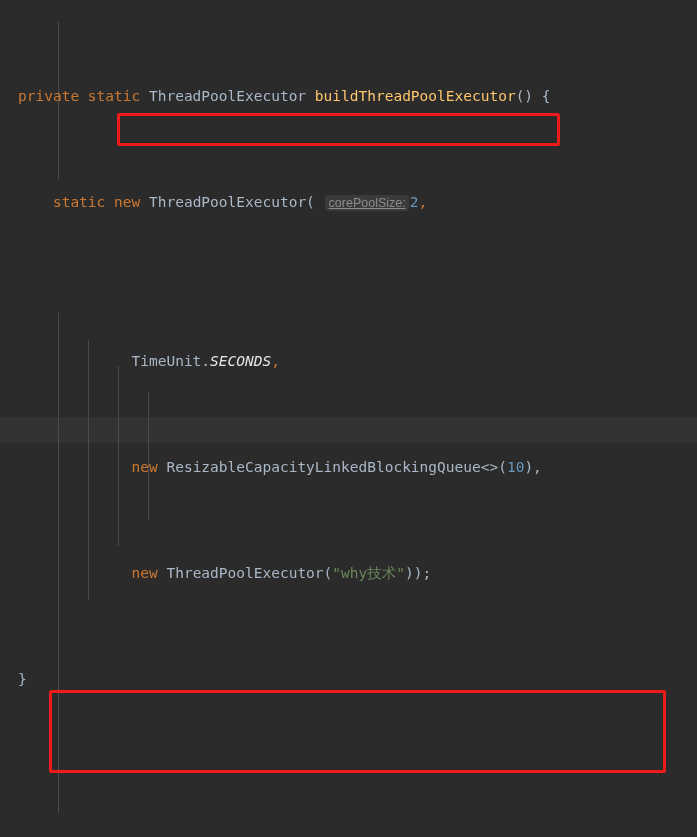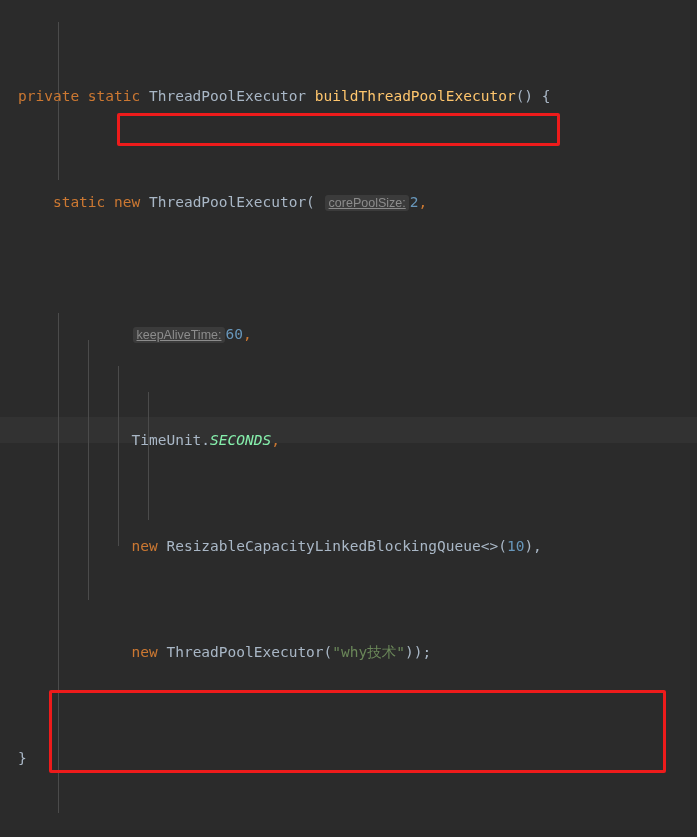--- a/index.html
+++ b/index.html
@@ -32,21 +32,21 @@
     padding-left: 18px;
     white-space: pre;
     position: relative;
   }
   
   .kw   { color: #cc7832; }           
   .pln  { color: #a9b7c6; }           
   .mth  { color: #ffc66d; }           
   .num  { color: #6897bb; }           
   .str  { color: #6a8759; } 
-  .sfld { color: #86efac; font-style: italic; }  
+  .sfld { color: #e5e5e5; font-style: italic; }  
   .semi { color: #cc7832; }
   
   .hint {
     font-family: "Liberation Sans", "DejaVu Sans", sans-serif;
     font-size: 12.5px;
     color: #8c8c8c;
     background: #3b3b3b;
     border-radius: 3px;
     padding: 1px 3px 1px 4px;
     margin: 0 1px;
@@ -91,21 +91,20 @@
   <div class="guide" style="left:118px; top:366px; height:180px;"></div>
   <div class="guide" style="left:148px; top:392px; height:128px;"></div>
 
   <div class="code">
 
     <div class="ln"><span class="kw">private</span> <span class="kw">static</span> <span class="pln">ThreadPoolExecutor</span> <span class="mth">buildThreadPoolExecutor</span><span class="pln">() {</span></div>
 
     <div class="ln">    <span class="kw">static</span> <span class="kw">new</span> <span class="pln">ThreadPoolExecutor(</span> <span class="hint">corePoolSize:</span><span class="num">2</span><span class="semi">,</span></div>
 
 
-    <div class="ln">             <span class="hint">keepAliveTime:</span><span class="num">60</span><span class="semi">,</span></div>
 
     <div class="ln">             <span class="pln">TimeUnit.</span><span class="sfld">SECONDS</span><span class="semi">,</span></div>
 
     <div class="ln">             <span class="kw">new</span> <span class="pln">ResizableCapacityLinkedBlockingQueue&lt;&gt;(</span><span class="num">10</span><span class="pln">),</span></div>
 
     <div class="ln">             <span class="kw">new</span> <span class="pln">ThreadPoolExecutor(</span><span class="str">"why技术"</span><span class="pln">));</span></div>
 
     <div class="ln"><span class="pln">}</span></div>
 
     

